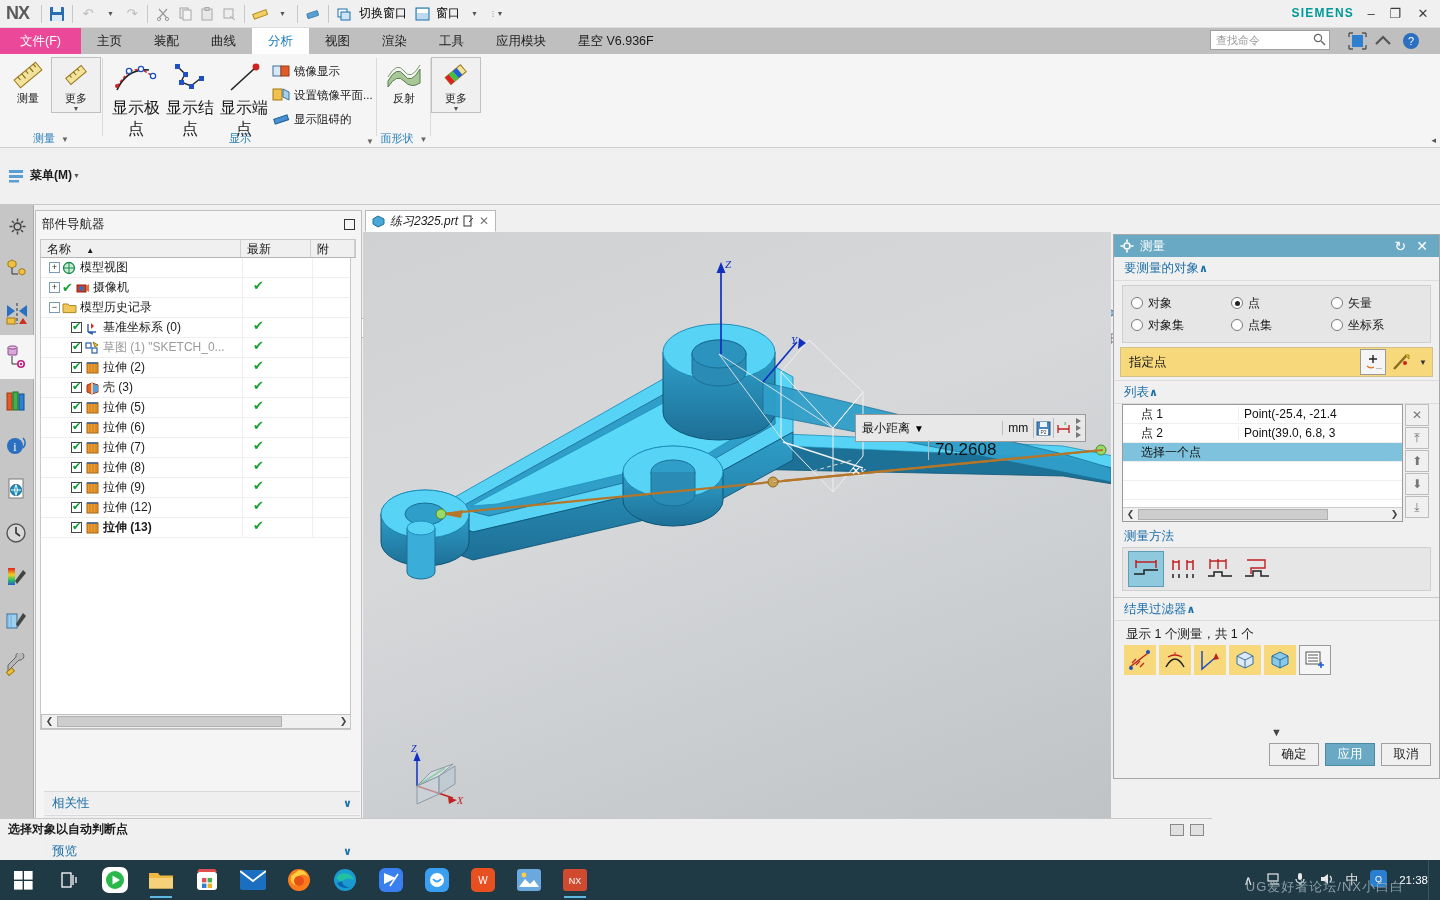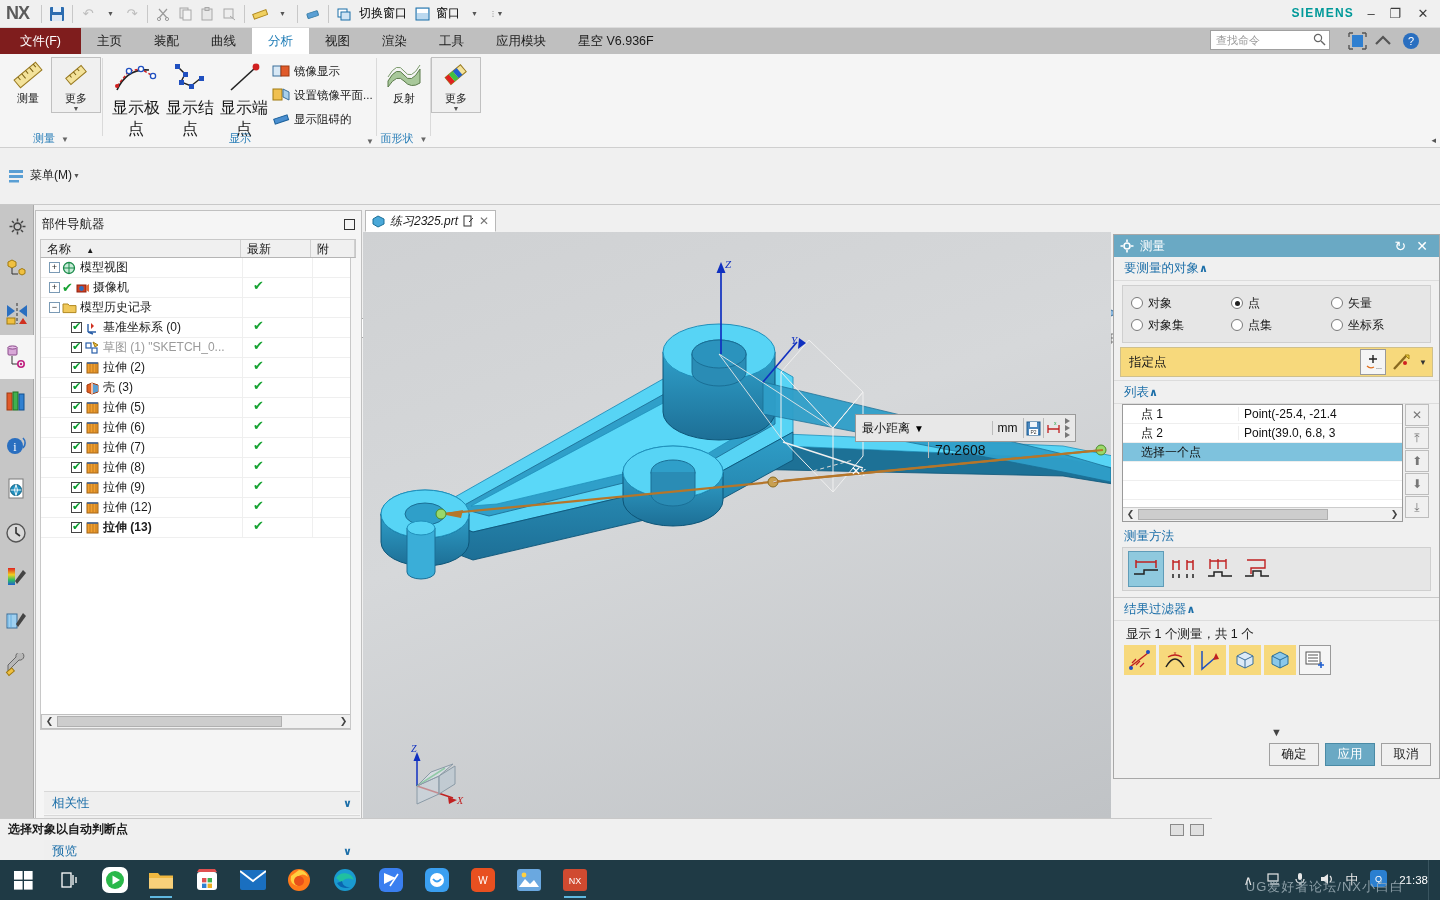--- a/index.html
+++ b/index.html
@@ -29,21 +29,21 @@
   .siemens { position:absolute; right:86px; top:6px; color:#009999; font-weight:bold;
     font-size:12px; letter-spacing:1.2px; }
   .wbtn { position:absolute; top:4px; width:26px; height:20px; text-align:center;
     font-size:13px; color:#3c3c3c; line-height:20px; }
   .wb-min { right:56px; } .wb-max { right:32px; } .wb-close { right:4px; }
 
   
   .tabrow { position:absolute; left:0; top:28px; width:1440px; height:26px;
     background:#bfbfbf; display:flex; align-items:flex-end; }
   .tab { height:26px; line-height:26px; padding:0 16px; font-size:12.5px; color:#1a1a1a; cursor:default;}
-  .tab.file { background:#7f1d1d; color:#fff; font-weight:normal; padding:0 20px; }
+  .tab.file { background:#ec4899; color:#fff; font-weight:normal; padding:0 20px; }
   .tab.active { background:#fff; color:#1b7ab5; }
   .cmdsearch { position:absolute; right:110px; top:2px; width:120px; height:20px;
     background:#fff; border:1px solid #a0a0a0; font-size:11px; color:#9a9a9a;
     padding:2px 20px 2px 5px; line-height:15px; }
   .mag { position:absolute; right:114px; top:5px; width:13px; height:13px; }
   .tr-ico { position:absolute; top:3px; width:22px; height:20px; display:flex; align-items:center; justify-content:center;}
   .tri-1 { right:72px; } .tri-2 { right:46px; } .tri-3 { right:18px; }
 
   
   .ribbon { position:absolute; left:0; top:54px; width:1440px; height:94px;
@@ -61,21 +61,21 @@
   .midbtn { position:absolute; top:4px; text-align:center; cursor:default; width:56px; }
   .midbtn .bi { height:40px; display:flex; align-items:center; justify-content:center; }
   .midbtn .bl { font-size:16px; color:#1a1a1a; }
   .smrow { position:absolute; display:flex; align-items:center; height:22px; cursor:default; }
   .smrow .sl { font-size:11.5px; color:#1a1a1a; margin-left:4px; }
 
   
   .selbar { position:absolute; left:0; top:149px; width:1440px; height:56px;
     background:#f0f0f0; border-bottom:1px solid #c8c8c8; }
   .menubtn { position:absolute; left:8px; top:18px; display:flex; align-items:center; cursor:default; }
-  .menubtn .ml { font-size:12px; margin-left:4px; color:#1a1a1a; }
+  .menubtn .ml { font-size:12px; margin-left:4px; color:#1a1a1a;font-weight:bold; }
   .combo { position:absolute; height:20px; background:#fff; border:1px solid #a8a8a8;
     font-size:11.5px; color:#55505a; padding:2px 20px 2px 5px; line-height:15px; cursor:default;}
   .combo .cv { position:absolute; right:4px; top:6px; width:0;height:0;
     border-left:4px solid transparent;border-right:4px solid transparent;border-top:5px solid #444; }
   .sbico { position:absolute; width:22px; height:22px; display:flex; align-items:center; justify-content:center; cursor:default;}
   .sbico.on { background:#cfe6f5; outline:1px solid #8fbcd8; }
 
   
   .resbar { position:absolute; left:0; top:205px; width:34px; height:635px;
     background:#c6c6c6; border-right:1px solid #a9a9a9; }
@@ -121,21 +121,21 @@
   .tabstrip { position:absolute; left:363px; top:210px; width:748px; height:22px; background:#f0f0f0; }
   .ptab { position:absolute; left:2px; top:0; height:22px; background:#fff;
     border:1px solid #b8b8b8; border-bottom:1px solid #fff; display:flex; align-items:center;
     padding:0 6px; font-size:12px; cursor:default;font-style:italic; }
   .ptab .pl { margin:0 5px; color:#1a1a1a; }
   .gfx { position:absolute; left:363px; top:232px; width:748px; height:608px;
     background:linear-gradient(160deg,#cfd1d3 0%,#d6d8da 40%,#bfc2c5 100%); overflow:hidden; }
   .msrpop { position:absolute; left:492px; top:182px; height:28px; background:#e8e8e8;
     border:1px solid #9a9a9a; display:flex; align-items:center; padding:0 2px; z-index:9; }
   .msrpop .mlbl { font-size:12px; padding:0 4px; color:#111; }
-  .msrpop .mval { font-size:14px; padding:0 6px; color:#111; border-left:1px solid #bbb;margin-top:44px; }
+  .msrpop .mval { font-size:17px; padding:0 6px; color:#111; border-left:1px solid #bbb;margin-top:44px; }
   .msrpop .munit { font-size:12px; padding:0 5px; color:#111; border-left:1px solid #bbb; }
   .msrpop .mic { width:20px; height:20px; display:flex; align-items:center; justify-content:center;
     border-left:1px solid #bbb; }
   .trihandle { width:10px; height:22px; display:flex; flex-direction:column; justify-content:space-around; align-items:center; }
   .trihandle span { width:0;height:0;border-top:3px solid transparent;border-bottom:3px solid transparent;border-left:5px solid #777; }
 
   
   .dlg { position:absolute; left:1113px; top:234px; width:327px; height:545px;
     background:#f0f0f0; border:1px solid #a8a8a8; }
   .dlghdr { height:22px; background:#6aa9c4; display:flex; align-items:center;

